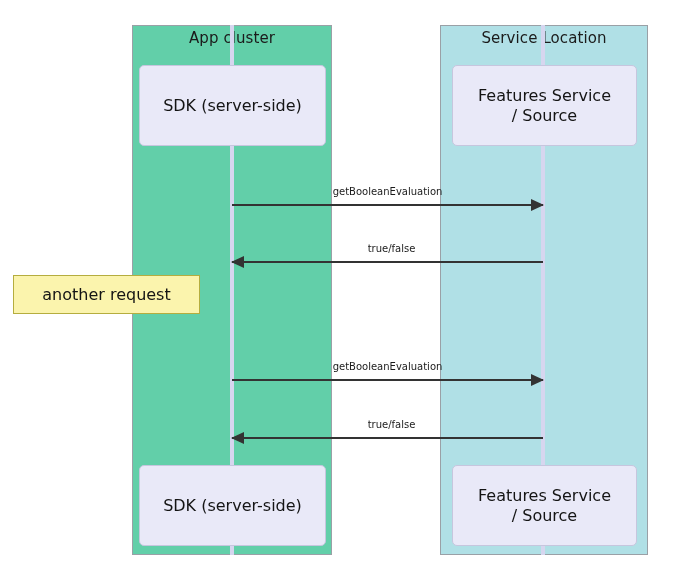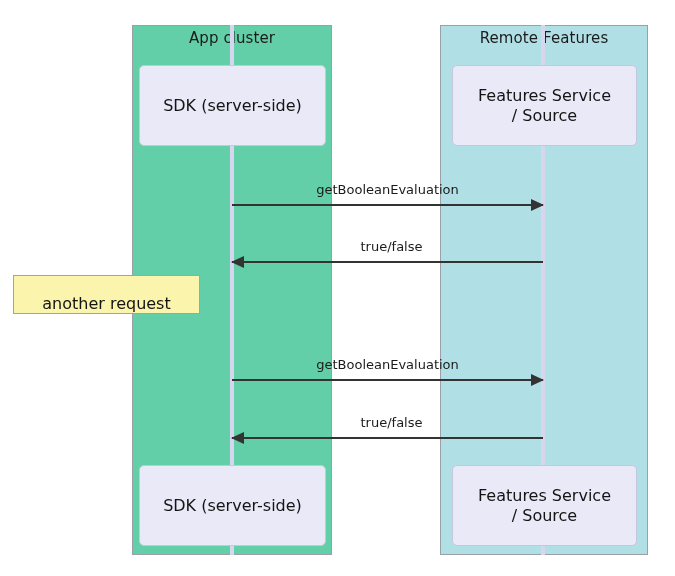--- a/index.html
+++ b/index.html
@@ -107,21 +107,21 @@
     right: -1px;
     border-left: 13px solid #333333;
   }
   .msg-head.left {
     left: -1px;
     border-right: 13px solid #333333;
   }
   .msg-label {
     position: absolute;
     bottom: 7px;
-    font-size: 13px;
+    font-size: 10px;
     color: #1b1b1b;
     white-space: nowrap;
     background: transparent;
   }
   .msg-label.center { left: 0; width: 100%; text-align: center; }
 
   
   #msg-call-1   { left: 232px; top: 204px; width: 311px; }
   #msg-return-1 { left: 232px; top: 261px; width: 311px; }
   #msg-call-2   { left: 232px; top: 379px; width: 311px; }
@@ -140,38 +140,38 @@
   #note-another-request {
     position: absolute;
     left: 13px;
     top: 275px;
     width: 187px;
     height: 39px;
     box-sizing: border-box;
     background: #fbf4ad;
     border: 1px solid #b5ad3f;
     display: flex;
-    align-items: flex-end;
+    align-items: center;
     justify-content: center;
     font-size: 16px;
     color: #141414;
     z-index: 5;
   }
 </style>
 </head>
 <body>
 
 <div id="diagram">
 
   <div class="panel" id="panel-app">
     <div class="panel-title">App cluster</div>
   </div>
 
   <div class="panel" id="panel-remote">
-    <div class="panel-title">Remote Features</div>
+    <div class="panel-title">Service Location</div>
   </div>
 
   <div class="lifeline" id="lifeline-sdk"></div>
   <div class="lifeline" id="lifeline-features"></div>
 
   <div class="actor-box" id="actor-sdk-top">
     <span>SDK (server-side)</span>
   </div>
 
   <div class="actor-box" id="actor-feat-top">

